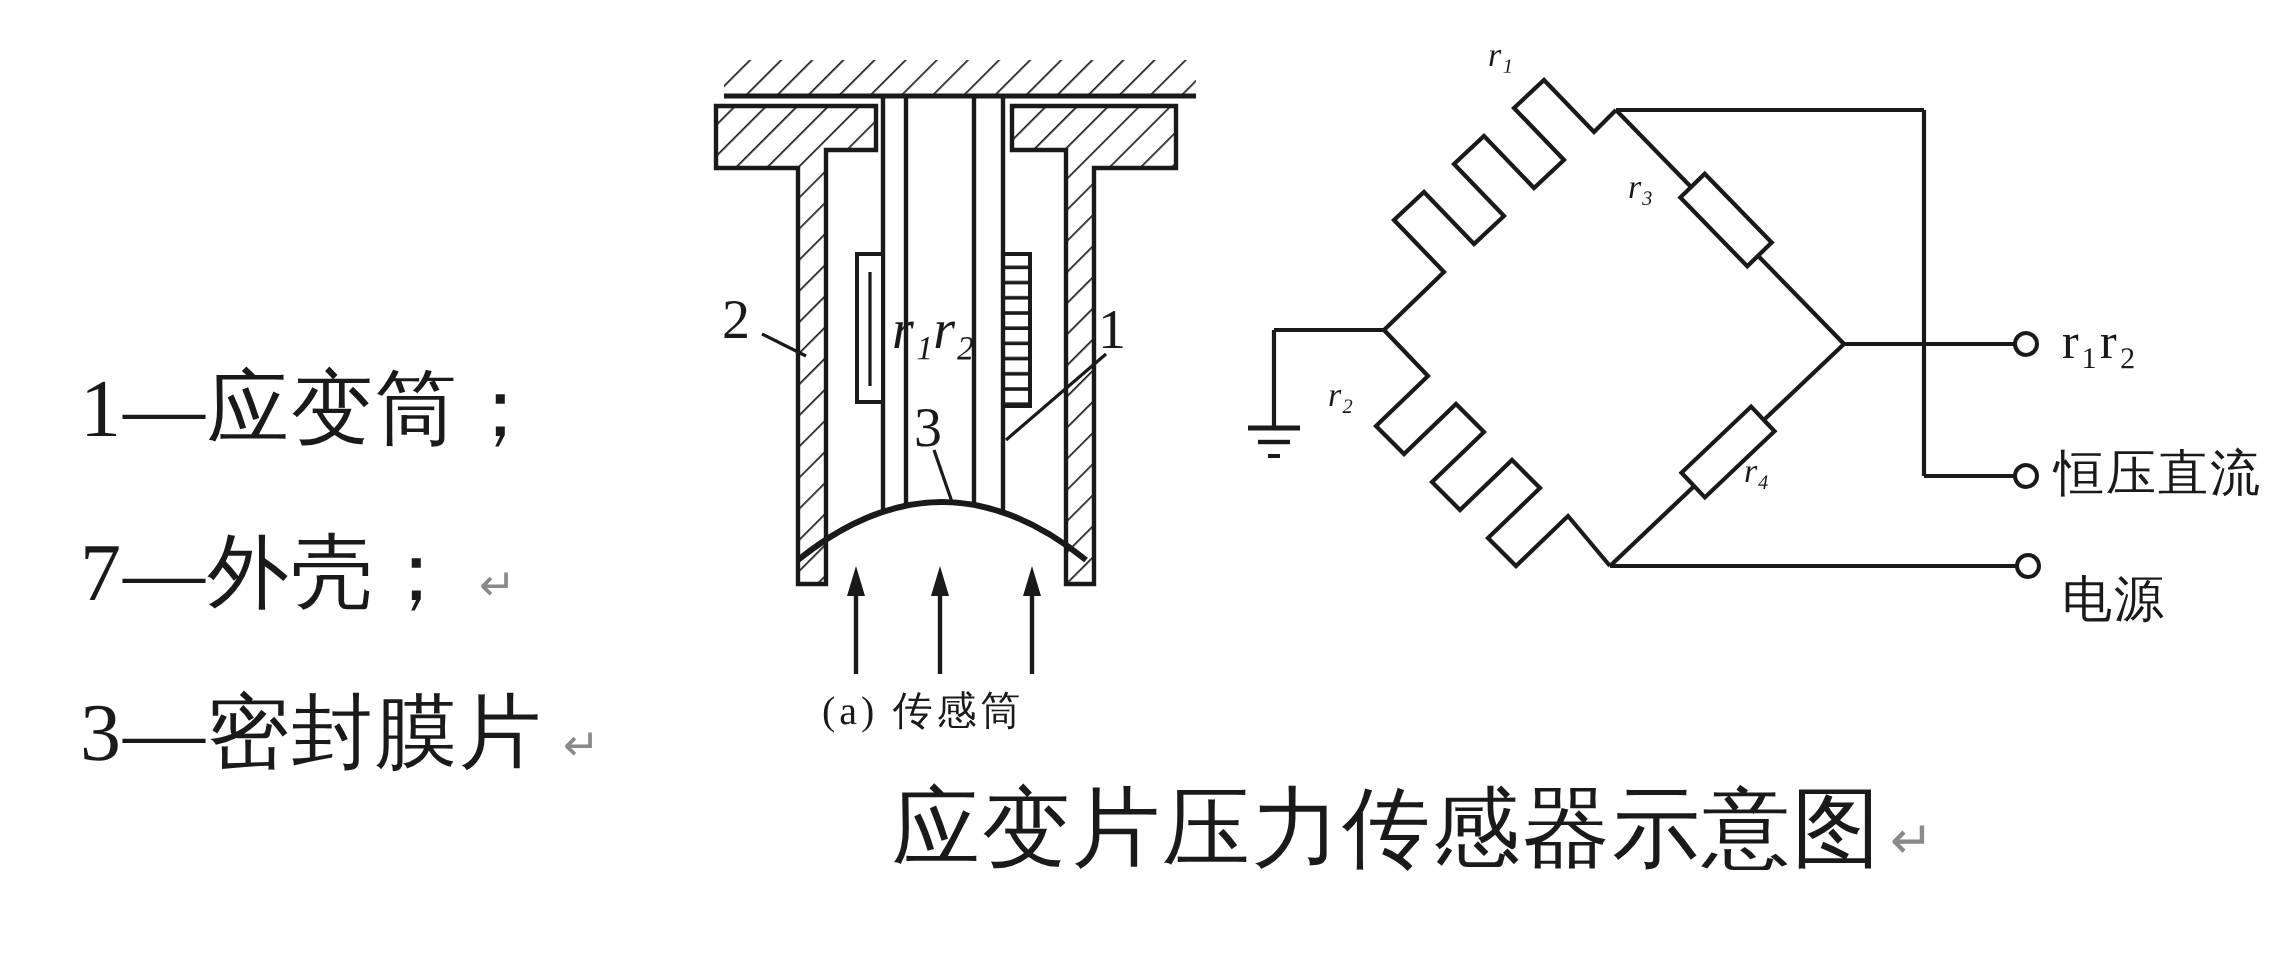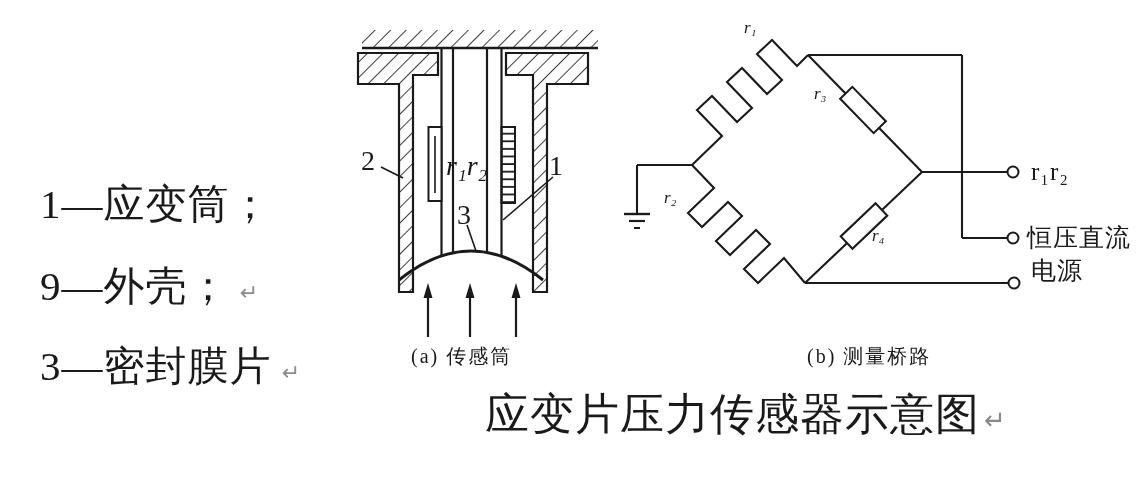--- a/index.html
+++ b/index.html
@@ -13,21 +13,21 @@
   .legend-1{top:184px;}
   .legend-2{top:266px;}
   .legend-3{top:346px;text-align:right;}
   .pmark{color:#8a8a8a;font-size:22px;margin-left:10px;font-family:"DejaVu Sans",sans-serif;}
   .num-label{font-size:28px;}
   .ital{font-style:italic;font-family:"Liberation Serif","DejaVu Serif",serif;}
   .gauge-lbl{font-size:28px;}
   .r-lbl{font-size:17px;}
   .terminal-lbl{font-size:25px;letter-spacing:1px;}
   .caption{font-size:20px;letter-spacing:2px;}
-  .main-title{font-size:44px;letter-spacing:1px;margin-left:39px;}
+  .main-title{font-size:44px;letter-spacing:1px;}
   .main-title .pmark{font-size:26px;margin-left:4px;}
 </style>
 </head>
 <body>
 
 <div class="canvas">
 
   <svg class="lineart" width="1136" height="484" viewBox="0 0 1136 484">
     <defs>
       <pattern id="hatch" width="11" height="11" patternUnits="userSpaceOnUse" patternTransform="rotate(45)">
@@ -115,39 +115,38 @@
         <circle cx="1014" cy="283" r="5.5"></circle>
       </g>
     </g>
   </svg>
 
   <div>
     <div class="txt legend-line legend-1">
       <span>1—应变筒；</span><span class="pmark"></span>
     </div>
     <div class="txt legend-line legend-2">
-      <span>9—外壳；</span><span class="pmark">↵</span>
+      <span>7—外壳；</span><span class="pmark">↵</span>
     </div>
     <div class="txt legend-line legend-3">
       <span>3—密封膜片</span><span class="pmark">↵</span>
     </div>
   </div>
 
   <div class="txt num-label" style="left:361px;top:147px">2</div>
   <div class="txt num-label" style="left:549px;top:152px">1</div>
   <div class="txt num-label" style="left:457px;top:201px">3</div>
   <div class="txt gauge-lbl ital" style="left:446px;top:152px">r₁r₂</div>
   <div class="txt caption" style="left:411px;top:346px">(a) 传感筒</div>
 
   <div class="txt r-lbl ital" style="left:744px;top:19px">r₁</div>
   <div class="txt r-lbl ital" style="left:664px;top:189px">r₂</div>
   <div class="txt r-lbl ital" style="left:814px;top:85px">r₃</div>
   <div class="txt r-lbl ital" style="left:872px;top:227px">r₄</div>
   <div class="txt terminal-lbl" style="left:1031px;top:159px">r₁r₂</div>
   <div class="txt terminal-lbl" style="left:1027px;top:225px">恒压直流</div>
-  <div class="txt terminal-lbl" style="left:1031px;top:258px">电源</div>
-  <div class="txt caption" style="left:807px;top:346px">(b) 测量桥路</div>
+  <div class="txt terminal-lbl" style="left:1031px;top:288px">电源</div>
 
   <div class="txt main-title" style="left:446px;top:393px">
     <span>应变片压力传感器示意图</span><span class="pmark">↵</span>
   </div>
 
 </div>
 
 </body></html>

